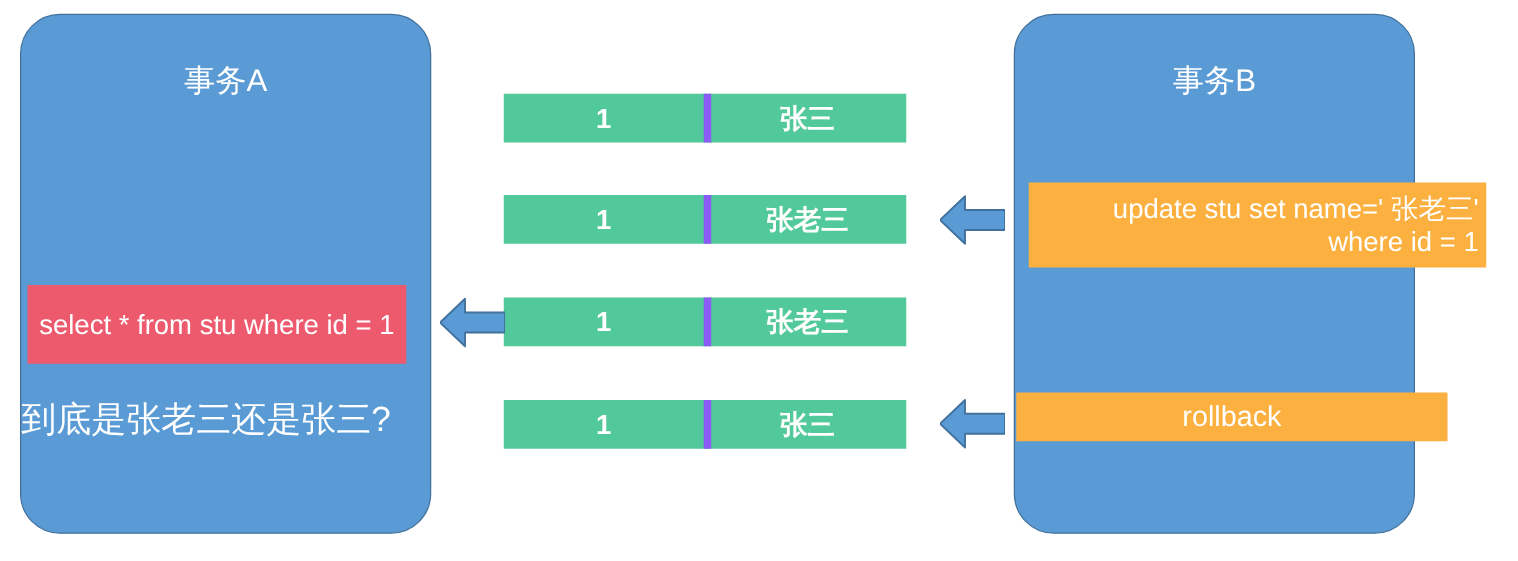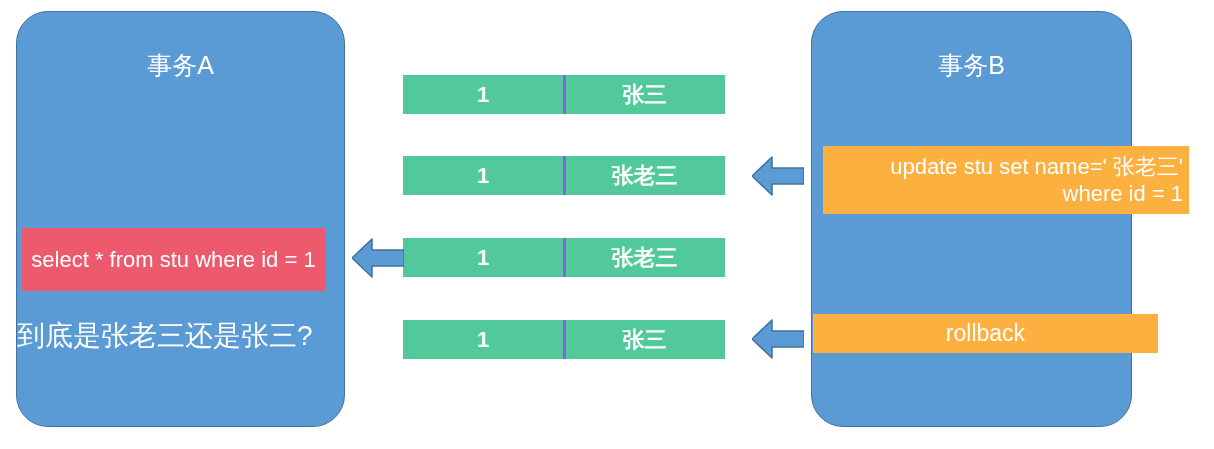--- a/index.html
+++ b/index.html
@@ -73,21 +73,21 @@
     display: flex;
     align-items: center;
     justify-content: center;
     color: #ffffff;
     font-weight: bold;
     font-size: 22px;
     height: 100%;
     box-sizing: border-box;
   }
   .cell-id   { width: 160px; }
-  .cell-name { width: 160px; border-left: 3px solid #8b5cf6; }
+  .cell-name { width: 160px; border-left: 6px solid #8b5cf6; }
 
   
   .arrow {
     position: absolute;
     width: 52px;
     height: 42px;
   }
   .arrow svg { display: block; width: 100%; height: 100%; }
 </style>
 </head>

